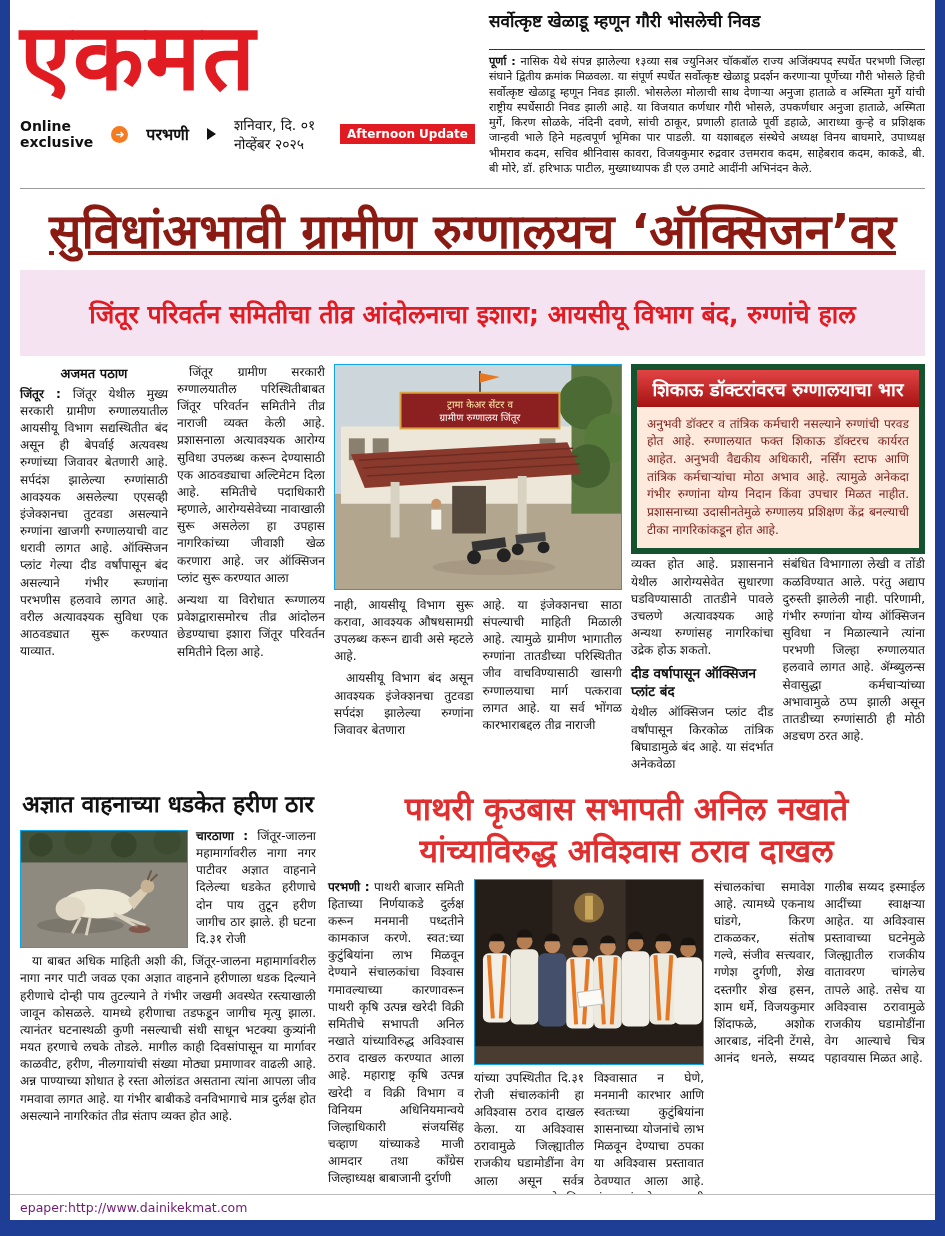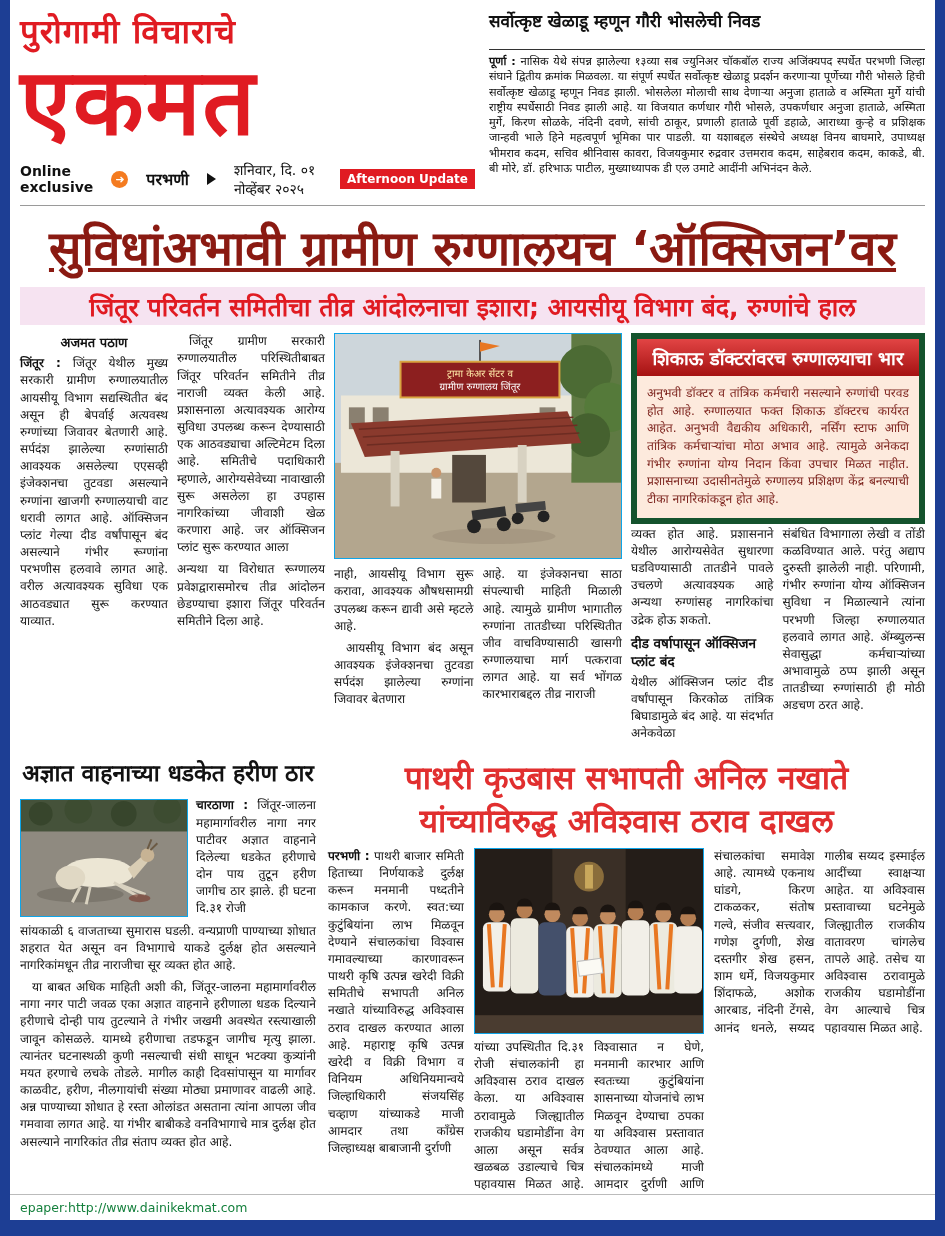--- a/index.html
+++ b/index.html
@@ -29,21 +29,21 @@
   .top-story h2 { margin:0 0 4px; font-size:17px; font-weight:bold; border-bottom:1.5px solid #333; padding-bottom:17px; line-height:1.3; }
   .body-text { font-size:12.1px; line-height:1.42; text-align:justify; margin:0 0 5px; }
   .top-story .body-text { font-size:11.2px; line-height:1.36; }
   .lead-loc { font-weight: bold; }
   .rule { border-top:1.5px solid #9a9a9a; margin:7px 0 4px; }
 
   
   .main-headline { margin:10px 0 6px; font-size:48px; font-weight:800; color:#8a1a12;
     text-align:center; line-height:1.35; white-space:nowrap; overflow:hidden;text-decoration:underline; }
   .subheadline { background:#f6e3f1; color:#e01b22; font-weight:bold; font-size:25px;
-    text-align:center; padding:2px 4px; margin:6px 0 8px; white-space:nowrap; overflow:hidden; }
+    text-align:center; padding:26px 4px; margin:6px 0 8px; white-space:nowrap; overflow:hidden; }
   .lead-grid { display:grid; grid-template-columns:148px 148px 288px 1fr; gap:9px; }
   .byline { text-align:center; font-weight:bold; font-size:13px; margin-bottom:4px; }
   .indent { text-indent:12px; }
   .photo-frame { border:1px solid #0ea5e9; background:#ddd; overflow:hidden; }
   .center-sub { display:grid; grid-template-columns:1fr 1fr; gap:9px; margin-top:7px; }
   .side-box { border:6px solid #14532d; }
   .side-box-title { background:linear-gradient(#e24444,#a51212); color:#fff; font-weight:bold;
     font-size:18.5px; text-align:center; padding:6px 4px; white-space:nowrap; overflow:hidden; }
   .side-box-body { background:#fdeadd; color:#7c221c; padding:9px 10px; font-size:12.1px;
     line-height:1.46; text-align:justify; }
@@ -55,34 +55,33 @@
   .deer-head { margin:2px 0 8px; font-size:23px; font-weight:bold; text-align:center; line-height:1.3; }
   .deer-photo { float:left; width:168px; height:118px; margin:2px 8px 3px 0; }
   .pathri-head { margin:0 0 6px; color:#e12f2f; font-weight:bold; font-size:32px; text-align:center; line-height:1.32; }
   .pathri-grid { display:grid; grid-template-columns:136px 230px 1fr; gap:10px; }
   .caption { column-count:2; column-gap:10px; margin-top:5px; }
   .two-col { column-count:2; column-gap:10px; }
 
   
   .footer { height:26px; border-top:1px solid #bbb; display:flex; align-items:center;
     padding-left:10px; font-size:12.5px; background:#fff; flex:none; }
-  .footer-url { color:#15803d; cursor:pointer; }
+  .footer-url { color:#701a75; cursor:pointer; }
   .bottom-bar { height:16px; background:#1d3e94; flex:none; }
 
   svg { display:block; }
 </style>
 </head>
 <body>
 
 <div class="page">
   <div class="content">
 
     <header class="header">
       <div class="masthead">
-        <div class="tagline">पुरोगामी विचाराचे</div>
         <div class="logo">एकमत</div>
         <div class="meta-row">
           <span class="meta-bold">Online exclusive</span>
           <span class="arrow-badge"></span>
           <span class="meta-big">परभणी</span>
           <span class="tri"></span>
           <span>शनिवार, दि. ०१ नोव्हेंबर २०२५</span>
           <span class="badge">Afternoon Update</span>
         </div>
       </div>
@@ -185,21 +184,20 @@
               <ellipse cx="78" cy="74" rx="36" ry="15" fill="#ece6d4"></ellipse>
               <ellipse cx="50" cy="79" rx="15" ry="12" fill="#e0d8c4"></ellipse>
               <path d="M108 70 L124 56 L130 61 L114 80 Z" fill="#d9cdb4"></path>
               <circle cx="128" cy="56" r="7" fill="#c7b394"></circle>
               <path d="M128 50 L132 40 M131 51 L138 44" stroke="#6b5a44" stroke-width="2" fill="none"></path>
               <path d="M94 84 L118 98 M100 86 L126 96 M60 88 L52 104 M70 88 L66 106" stroke="#d9d2c0" stroke-width="3" fill="none"></path>
               <ellipse cx="120" cy="100" rx="11" ry="4" fill="#7a4336" opacity="0.7"></ellipse>
             </svg>
           </div>
           <p class="body-text"><span class="lead-loc">चारठाणा :</span> <span>जिंतूर-जालना महामार्गावरील नागा नगर पाटीवर अज्ञात वाहनाने दिलेल्या धडकेत हरीणाचे दोन पाय तुटून हरीण जागीच ठार झाले. ही घटना दि.३१ रोजी</span></p>
-          <p class="body-text">सांयकाळी ६ वाजताच्या सुमारास घडली. वन्यप्राणी पाण्याच्या शोधात शहरात येत असून वन विभागाचे याकडे दुर्लक्ष होत असल्याने नागरिकांमधून तीव्र नाराजीचा सूर व्यक्त होत आहे.</p>
           <p class="body-text indent">या बाबत अधिक माहिती अशी की, जिंतूर-जालना महामार्गावरील नागा नगर पाटी जवळ एका अज्ञात वाहनाने हरीणाला धडक दिल्याने हरीणाचे दोन्ही पाय तुटल्याने ते गंभीर जखमी अवस्थेत रस्त्याखाली जावून कोसळले. यामध्ये हरीणाचा तडफडून जागीच मृत्यु झाला. त्यानंतर घटनास्थळी कुणी नसल्याची संधी साधून भटक्या कुत्र्यांनी मयत हरणाचे लचके तोडले. मागील काही दिवसांपासून या मार्गावर काळवीट, हरीण, नीलगायांची संख्या मोठ्या प्रमाणावर वाढली आहे. अन्न पाण्याच्या शोधात हे रस्ता ओलांडत असताना त्यांना आपला जीव गमवावा लागत आहे. या गंभीर बाबीकडे वनविभागाचे मात्र दुर्लक्ष होत असल्याने नागरिकांत तीव्र संताप व्यक्त होत आहे.</p>
         </div>
       </section>
 
       <section>
         <h3 class="pathri-head"><span>पाथरी कृउबास सभापती अनिल नखाते</span><br><span>यांच्याविरुद्ध अविश्वास ठराव दाखल</span></h3>
         <div class="pathri-grid">
           <div>
             <p class="body-text"><span class="lead-loc">परभणी :</span> <span>पाथरी बाजार समिती हिताच्या निर्णयाकडे दुर्लक्ष करून मनमानी पध्दतीने कामकाज करणे. स्वत:च्या कुटुंबियांना लाभ मिळवून देण्याने संचालकांचा विश्वास गमावल्याच्या कारणावरून पाथरी कृषि उत्पन्न खरेदी विक्री समितीचे सभापती अनिल नखाते यांच्याविरुद्ध अविश्वास ठराव दाखल करण्यात आला आहे. महाराष्ट्र कृषि उत्पन्न खरेदी व विक्री विभाग व विनियम अधिनियमान्वये जिल्हाधिकारी संजयसिंह चव्हाण यांच्याकडे माजी आमदार तथा काँग्रेस जिल्हाध्यक्ष बाबाजानी दुर्राणी</span></p>
           </div>

